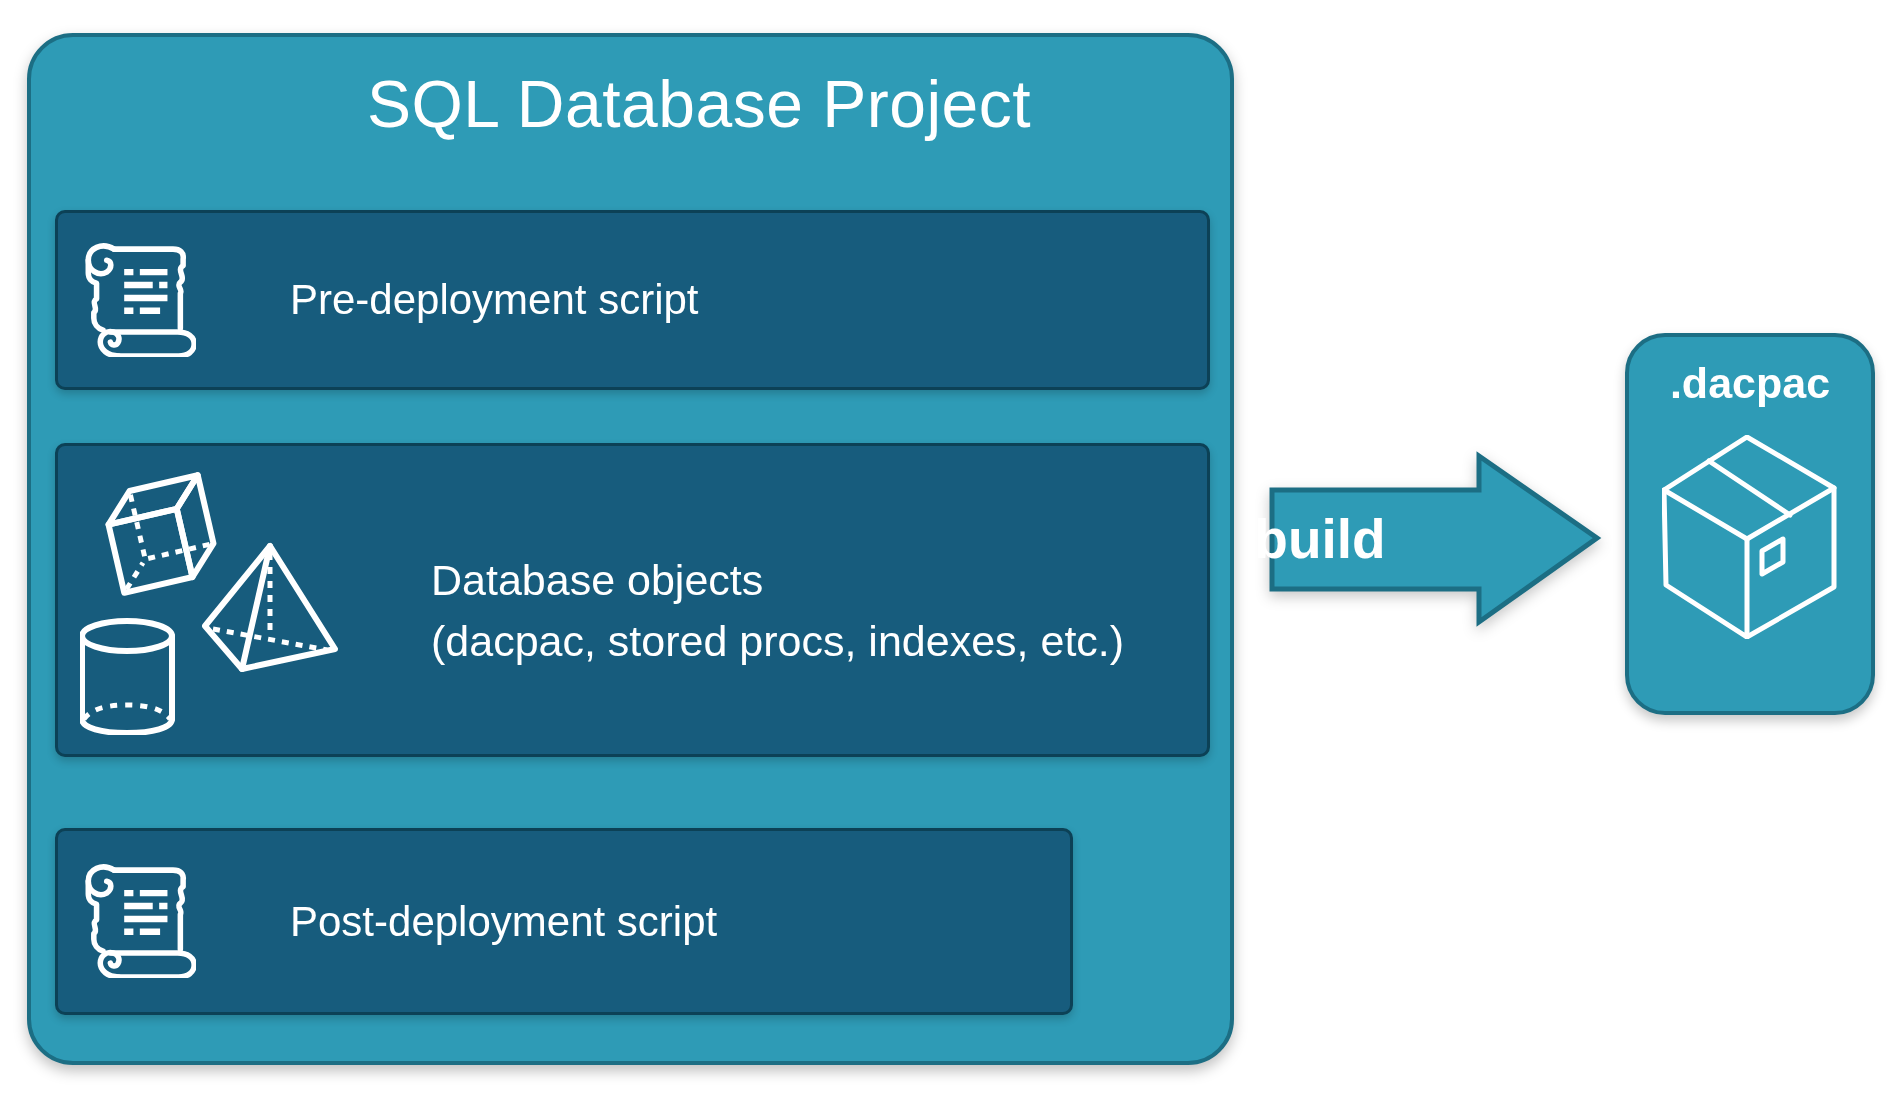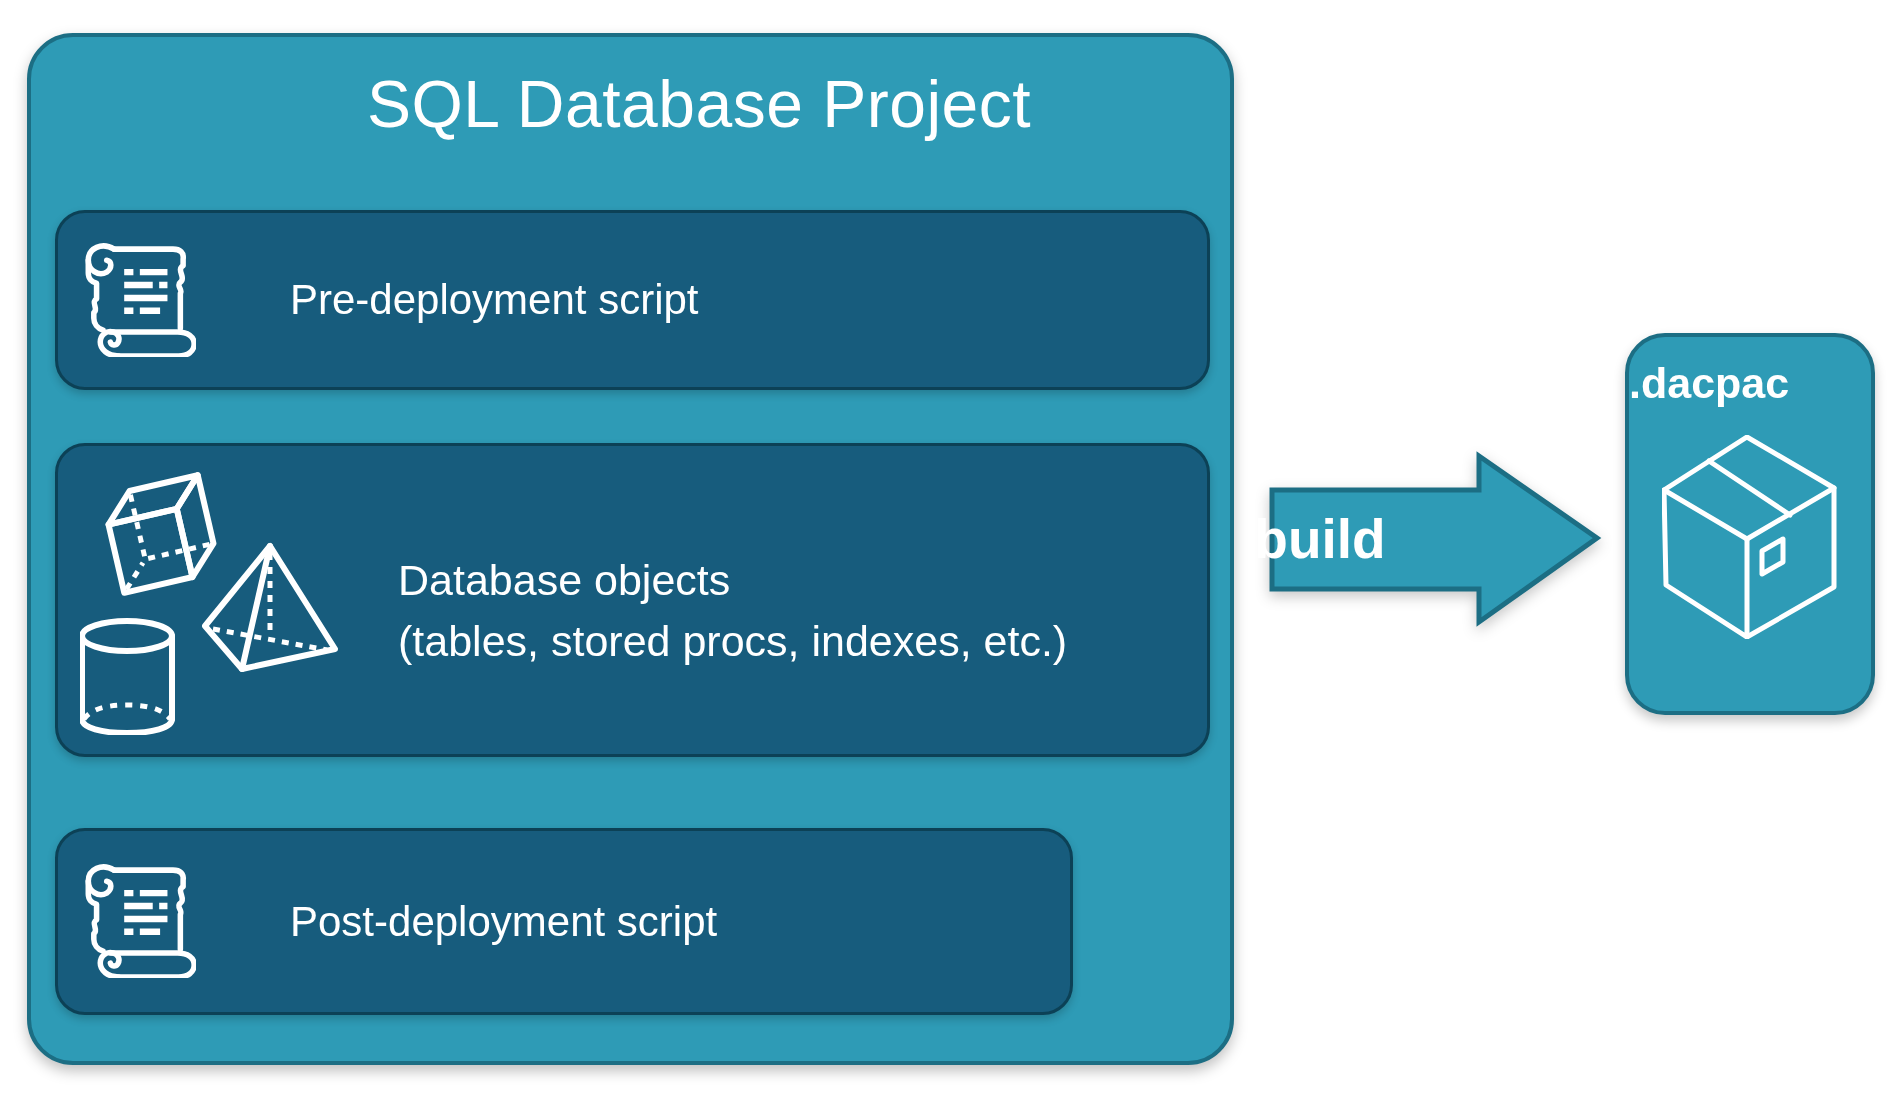--- a/index.html
+++ b/index.html
@@ -16,26 +16,26 @@
     background: #2E9BB6; border: 4px solid #1C6E84; border-radius: 46px;
     box-shadow: 0 6px 14px rgba(0,0,0,.25);
   }
   .project-title {
     position: absolute; left: 27px; top: 66px; width: 1344px;
     text-align: center; font-size: 66px; color: #ffffff; letter-spacing: .5px;
   }
   
   .panel {
     position: absolute; background: #175C7D;
-    border: 3px solid #0C4156; border-radius: 30px;
+    border: 3px solid #0C4156; border-radius: 10px;
     box-shadow: 0 4px 9px rgba(0,0,0,.20);
     display: flex; align-items: center; color: #ffffff;
   }
   .panel.r1 { left: 55px; top: 210px; width: 1155px; height: 180px; }
-  .panel.r2 { left: 55px; top: 443px; width: 1155px; height: 314px; }
+  .panel.r2 { left: 55px; top: 443px; width: 1155px; height: 314px; padding-left: 33px; }
   .panel.r3 { left: 55px; top: 828px; width: 1018px; height: 187px; }
   .panel .icon-wrap { position: absolute; }
   .r1 .icon-wrap { left: 22px; top: 24px; }
   .r2 .icon-wrap { left: 22px; top: 23px; }
   .r3 .icon-wrap { left: 22px; top: 27px; }
   .row-label { font-size: 42px; margin-left: 232px; white-space: nowrap; }
   .row-text-block { margin-left: 340px; padding-top: 22px; font-size: 43px; line-height: 61px; white-space: nowrap; }
   
   .build-arrow-svg {
     position: absolute; left: 1268px; top: 450px;
@@ -46,21 +46,21 @@
     display: flex; align-items: center; justify-content: center;
     font-size: 55px; font-weight: bold; color: #ffffff;
   }
   
   .dacpac-box {
     position: absolute; left: 1625px; top: 333px; width: 250px; height: 382px;
     background: #2E9BB6; border: 4px solid #1C6E84; border-radius: 40px;
     box-shadow: 0 6px 12px rgba(0,0,0,.22);
   }
   .dacpac-label {
-    margin-top: 22px; 
+    margin-top: 22px; text-align: center;
     font-size: 43px; font-weight: bold; color: #ffffff;
   }
   .package-wrap { position: absolute; left: 50%; top: 98px; transform: translateX(-50%); }
 </style>
 </head>
 <body>
 
 <div class="stage">
 
   <div class="outer-box"></div>
@@ -116,21 +116,21 @@
             <ellipse cx="47" cy="167" rx="45" ry="15"></ellipse>
             <path d="M2,167 V250 M92,167 V250"></path>
             <path d="M2,250 C2,259 22,264 47,264 C72,264 92,259 92,250"></path>
             <path d="M4,250 C12,239 29,236 47,236 C65,236 82,239 90,250" stroke-width="5" stroke-dasharray="7 8" stroke-linecap="butt"></path>
           </g>
         </g>
       </svg>
     </span>
     <div class="row-text-block">
       <div>Database objects</div>
-      <div>(tables, stored procs, indexes, etc.)</div>
+      <div>(dacpac, stored procs, indexes, etc.)</div>
     </div>
   </div>
 
   <div class="panel r3">
     <span class="icon-wrap">
       <svg width="116" height="120" viewBox="0 0 126 130">
         <g fill="none" stroke="#ffffff" stroke-width="6" stroke-linecap="round" stroke-linejoin="round">
           <path d="M37,13 C24,5 9,12 9,25 C9,36 20,43 29,38 C35,34 35,26 29,25"></path>
           <path d="M37,13 H101 C109,13 113,17 112,24 L112,31 C104,36 116,44 109,49 C104,53 112,57 109,61 L109,99"></path>
           <path d="M9,25 L9,39 C9,45 13,49 18,50 L18,67 C11,71 21,78 15,82 L15,88 C15,94 19,99 25,101"></path>

